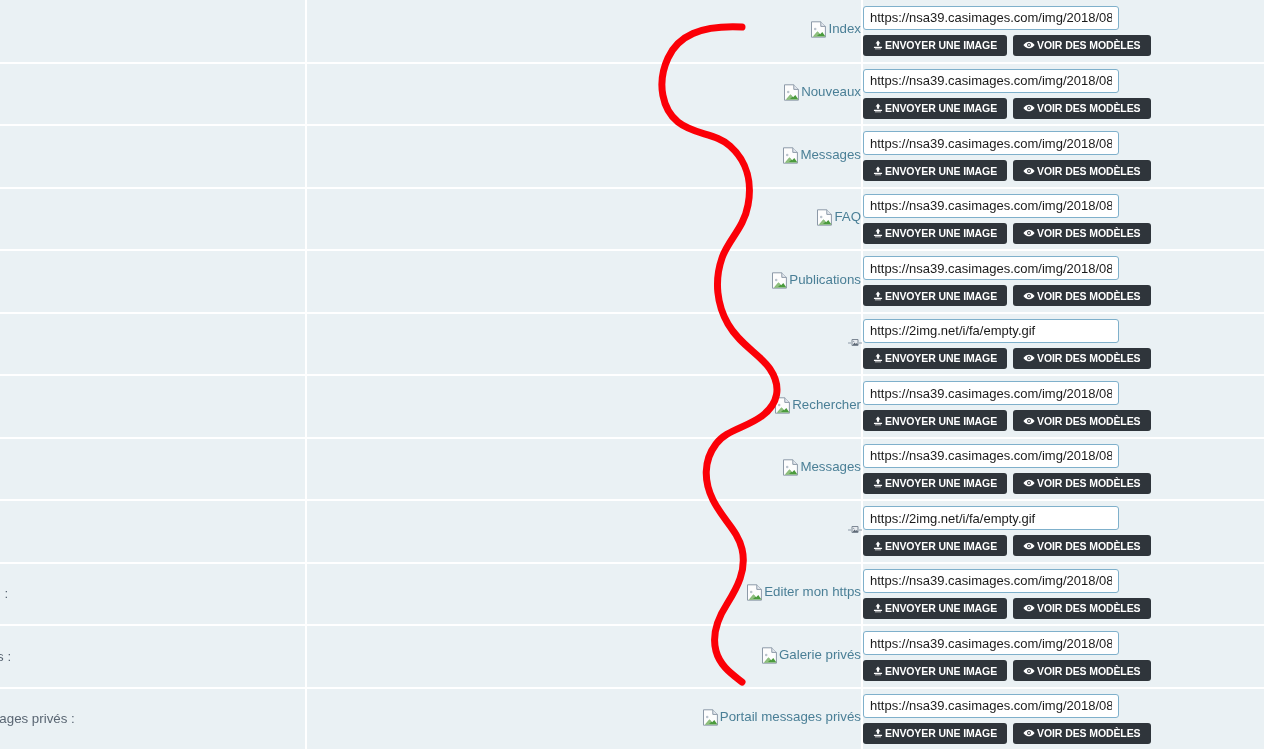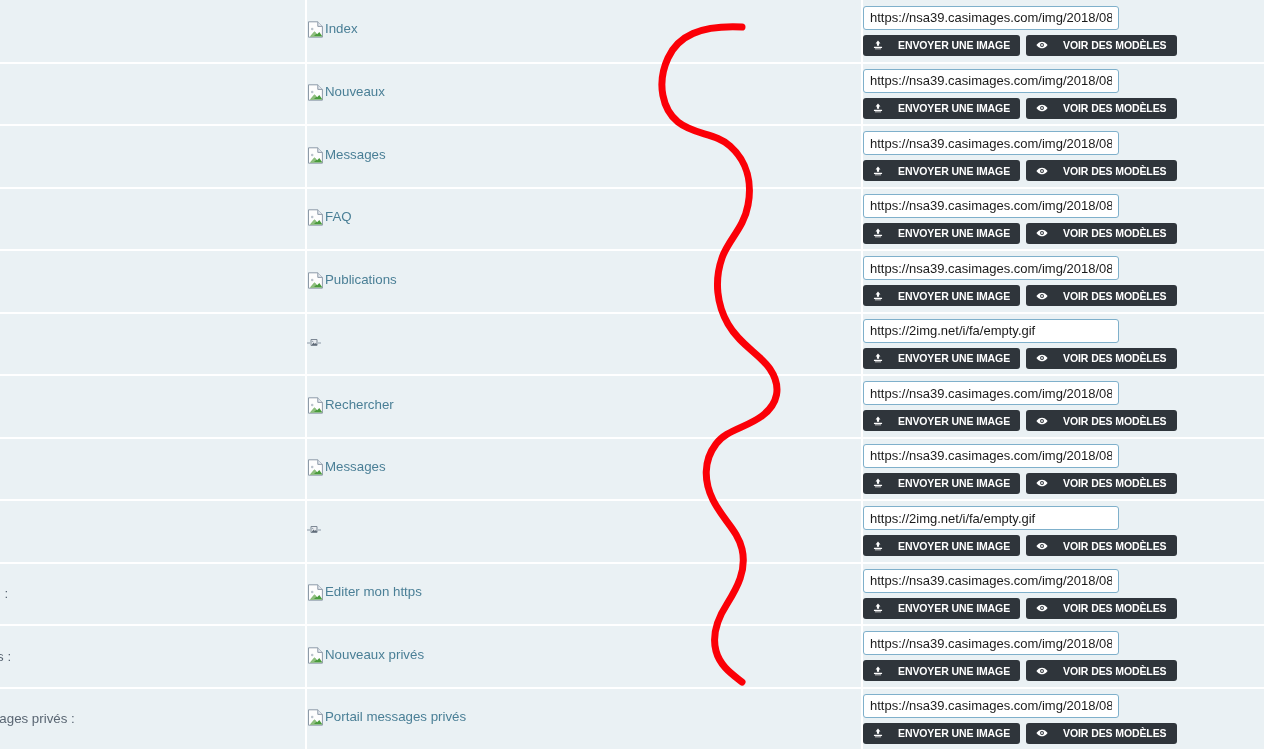--- a/index.html
+++ b/index.html
@@ -45,21 +45,21 @@
     background: #eaf1f4;
   }
 
   td.label-cell {
     padding-left: 22px;
     color: #5a6673;
     font-size: 13.3px;
     white-space: nowrap;
   }
   td.preview-cell {
-    text-align: left;
+    text-align: right;
     padding: 0 10px;
     border-radius: 17px;
   }
   td.input-cell {
     background: #ced3da;
     border-right: none;
     padding: 6px 10px 6px 14px;
     text-align: left;
   }
 
@@ -105,21 +105,21 @@
   }
   .btn-row {
     display: flex;
     gap: 6px;
     align-items: center;
   }
   .btn {
     display: inline-flex;
     align-items: center;
     justify-content: center;
-    gap: 15px;
+    gap: 2px;
     height: 21px;
     padding: 0 10px;
     background: #2f353b;
     color: #ffffff;
     border: none;
     border-radius: 3px;
     font-family: "Liberation Sans", "DejaVu Sans", sans-serif;
     font-size: 10.5px;
     font-weight: bold;
     letter-spacing: -0.1px;
@@ -529,21 +529,21 @@
         <tr>
           <td class="label-cell"><span>Messages privés :</span></td>
           <td class="preview-cell"><a class="broken-link" href="#">
               <span class="broken-ico"><svg viewBox="0 0 17 17" width="17" height="17">
                   <path d="M1.5 0.8 h9.3 l4.6 4.6 v10.8 h-13.9 z" fill="#fdfdfd" stroke="#8d9aa8" stroke-width="1"></path>
                   <path d="M10.8 0.8 v4.6 h4.6" fill="#e3e8ee" stroke="#8d9aa8" stroke-width="1"></path>
                   <path d="M3.1 15.6 l4.4 -5.2 2.6 2.9 2.2 -2.4 3.1 4.7 z" fill="#4a9b3c"></path>
                   <path d="M3.1 15.6 l4.4 -5.2 2.0 2.3 -3.1 2.9 z" fill="#8fbf7e"></path>
                   <circle cx="5.2" cy="8.1" r="1.25" fill="#b9c2cb"></circle>
                 </svg></span>
-              <span>Nouveaux privés</span>
+              <span>Galerie privés</span>
             </a></td>
           <td class="input-cell">
             <input type="text" class="url-input" value="https://nsa39.casimages.com/img/2018/08/0" style="">
             <div class="btn-row">
               <button class="btn">
                 <span>
                   <svg viewBox="0 0 14 14" width="10" height="10">
                     <path d="M7 0.8 L10.4 5.0 H8.5 V8.0 H5.5 V5.0 H3.6 Z" fill="#ffffff"></path>
                     <rect x="1.3" y="9.3" width="11.4" height="1.9" rx="0.5" fill="#ffffff"></rect>
                     <rect x="2.6" y="11.8" width="8.8" height="1.3" rx="0.4" fill="#ffffff"></rect>

